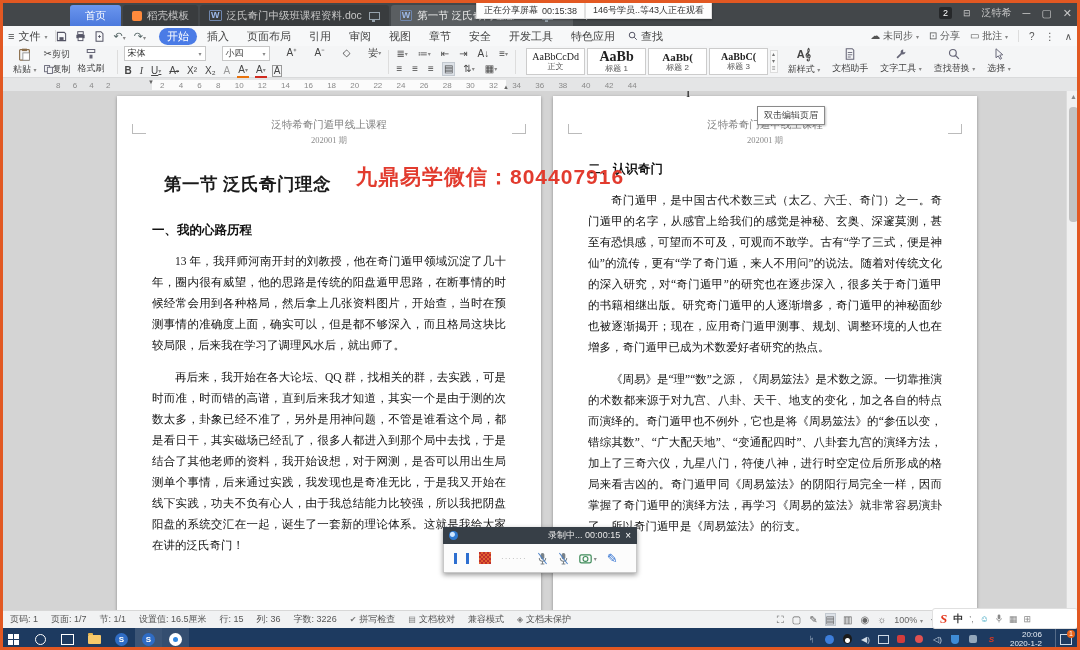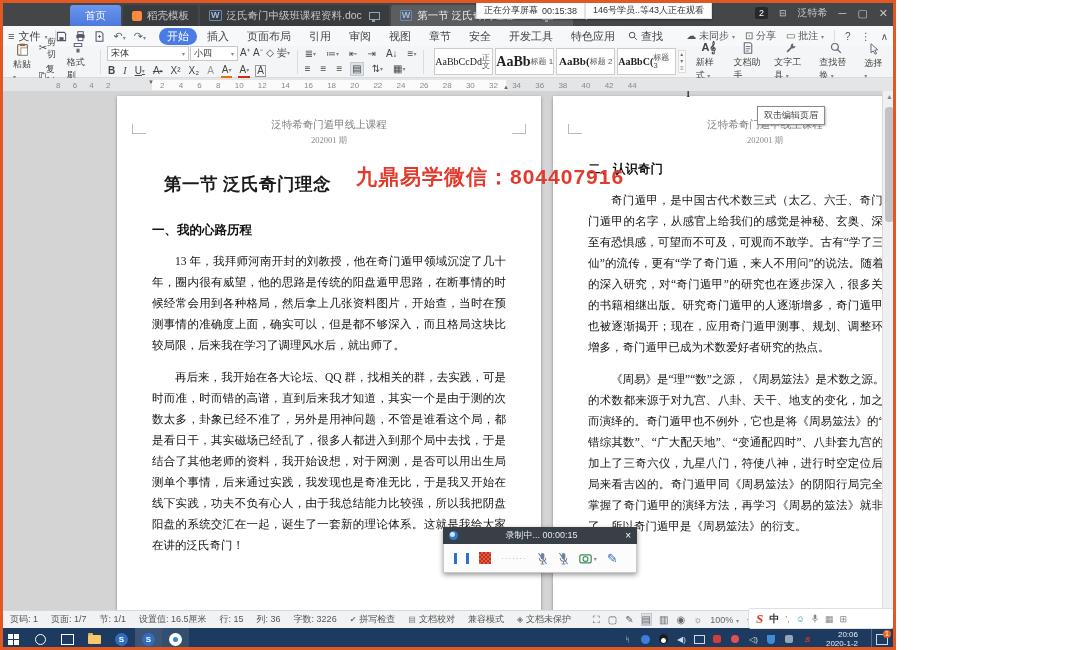--- a/index.html
+++ b/index.html
@@ -1,16 +1,16 @@
 <!DOCTYPE html>
 <html><head>
 <meta charset="utf-8">
 <style>
   html,body{margin:0;padding:0}
-  .screen{position:relative;width:896px;height:650px;overflow:hidden;background:#d4d4d4;
+  .screen{position:relative;width:1080px;height:650px;overflow:hidden;background:#d4d4d4;
           font-family:"Liberation Sans",sans-serif;cursor:default}
   
   .tabbar{height:26px;background:#43474a;display:flex;align-items:flex-end;padding-left:70px;position:relative;color:#c6c6c6}
   .tab{height:21px;display:flex;align-items:center;gap:5px;padding:0 9px;font-size:10.5px;background:#393c3e;
        margin-right:2px;border-radius:3px 3px 0 0;white-space:nowrap}
   .tab.home{background:linear-gradient(#6b96ee,#4b79dd);color:#fff;padding:0 15px}
   .tab.active{background:#5a5e61;color:#ececec}
   .wico{color:#9db9e8;font-weight:bold;font-size:9px;border:1px solid #6f86ad;padding:0 1px;border-radius:1px;line-height:9px}
   .mon{width:9px;height:6px;border:1px solid #97a3ad;position:relative;margin-left:2px}
   .mon:after{content:"";position:absolute;left:2px;bottom:-3px;width:3px;height:2px;background:#97a3ad}
@@ -35,21 +35,21 @@
   .ribbon{height:31px;background:#f4f5f6;border-bottom:1px solid #d9dadb;display:flex;align-items:center;padding:0 7px;font-size:9px;color:#444}
   .rgroup{display:flex;flex-direction:column;justify-content:center;gap:3px}
   .rrow{display:flex;align-items:center;gap:7px}
   .rdiv{width:1px;height:24px;background:#ddd;margin:0 6px}
   .combo{height:13px;border:1px solid #c7c7c7;background:#fff;display:flex;align-items:center;justify-content:space-between;gap:4px;padding:0 3px;font-size:9px;color:#333}
   .car{font-size:6px;color:#888}
   .rbtn{display:flex;align-items:center;font-size:10px;color:#444;line-height:12px;padding:0 1px}
   .rbtn.pressed{background:#dde2e8;outline:1px solid #c3c9d0}
   .bigbtn{display:flex;flex-direction:column;align-items:center;justify-content:center;gap:2px;padding:0 6px;font-size:9px;color:#444}
   .gallery{display:flex;align-items:center;gap:2px;margin:0 4px}
-  .sample-box{width:57px;height:25px;border:1px solid #ccc;background:#fff;display:flex;flex-direction:row;align-items:center;justify-content:center;line-height:1}
+  .sample-box{width:57px;height:25px;border:1px solid #ccc;background:#fff;display:flex;flex-direction:column;align-items:center;justify-content:center;line-height:1}
   .sample{font-family:"Liberation Serif",serif;font-size:10px;color:#222;white-space:nowrap}
   .sname{font-size:8px;color:#555;margin-top:1px}
   .gscroll{display:flex;flex-direction:column;font-size:6px;color:#777;line-height:7px;border:1px solid #ddd;background:#fafafa;padding:0 1px}
   .u-orange{border-bottom:2px solid #e8720c}
   .u-red{border-bottom:2px solid #d02a1e}
   
   .ruler{height:14px;background:#e4e5e6;position:relative;font-size:8px;color:#8a8a8a;border-bottom:1px solid #cfd0d1}
   .ruler-white{position:absolute;left:152px;top:2px;width:354px;height:10px;background:#fbfbfb}
   .ruler-pre{position:absolute;left:56px;top:3px;word-spacing:10px}
   .ruler-main{position:absolute;left:160px;top:3px;word-spacing:12px;white-space:nowrap;width:620px;overflow:hidden}
@@ -67,21 +67,21 @@
   .cm{position:absolute;width:13px;height:9px}
   .cm.tl{left:15px;top:28px;border-left:1px solid #bbb;border-bottom:1px solid #bbb}
   .cm.tr{right:15px;top:28px;border-right:1px solid #bbb;border-bottom:1px solid #bbb}
   .watermark{position:absolute;left:356px;top:72px;z-index:40;color:#e23b2e;font-size:21px;font-weight:bold;letter-spacing:1px;white-space:nowrap}
   .tooltip{position:absolute;left:757px;top:15px;background:#fff;border:1px solid #8a8a8a;box-shadow:1px 1px 2px rgba(0,0,0,.25);font-size:9px;color:#444;padding:2px 6px;z-index:45}
   .ibeam{position:absolute;left:686px;top:-6px;color:#222;font-size:13px;z-index:46;font-family:"Liberation Serif",serif}
   
   .recorder{position:absolute;left:443px;top:436px;width:194px;z-index:60;box-shadow:0 2px 5px rgba(0,0,0,.4)}
   .rec-head{height:17px;background:#373f47;display:flex;align-items:center;gap:5px;padding:0 6px;color:#e8e8e8;font-size:9px}
   .rec-cam{width:9px;height:9px;border-radius:50%;background:radial-gradient(circle at 38% 38%,#cfe6ff 0 2px,#2f7ad1 3px)}
-  .rec-title{flex:1;text-align:center}
+  .rec-title{flex:1;text-align:right}
   .rec-x{color:#fff;font-size:10px}
   .rec-body{height:28px;background:#fcfcfc;border:1px solid #c8c8c8;border-top:none;display:flex;align-items:center;padding:0 10px;gap:10px}
   .pause{width:9px;height:11px;border-left:3px solid #2e6fd0;border-right:3px solid #2e6fd0}
   .stop{width:12px;height:12px;background:conic-gradient(#e0622f 25%,#bf2d2d 0 50%,#e0622f 0 75%,#bf2d2d 0);background-size:4px 4px}
   .dots{color:#bbb;font-size:8px;letter-spacing:1px}
   .pen{color:#2e6fd0;font-size:13px}
   
   .vscroll{position:absolute;right:0;top:0;bottom:0;width:13px;background:#f0f0f0;border-left:1px solid #dcdcdc}
   .vthumb{position:absolute;left:2px;top:16px;width:9px;height:115px;background:#c2c2c2;border-radius:4px}
   .varrow{position:absolute;left:3px;top:2px;font-size:7px;color:#888}
@@ -247,21 +247,21 @@
     </div>
     <div class="bigbtn">
       <svg width="12" height="12" viewBox="0 0 16 16">
           <path d="M3 2h10v4H3z" fill="none" stroke="#667" stroke-width="1.4"></path>
           <path d="M8 6v3M6 9h4v5H6z" fill="#667"></path>
         </svg>
       <span>格式刷</span>
     </div>
     <div class="rdiv"></div>
     <div class="rgroup">
-      <div class="rrow" style="gap:1px">
+      <div class="rrow" style="gap:16px">
         <div class="combo" style="width:74px">
           <span>宋体</span>
             <span class="car">▾</span>
         </div>
         <div class="combo" style="width:40px">
           <span>小四</span>
             <span class="car">▾</span>
         </div>
         <span class="rbtn">A⁺</span>
         <span class="rbtn">A⁻</span>

